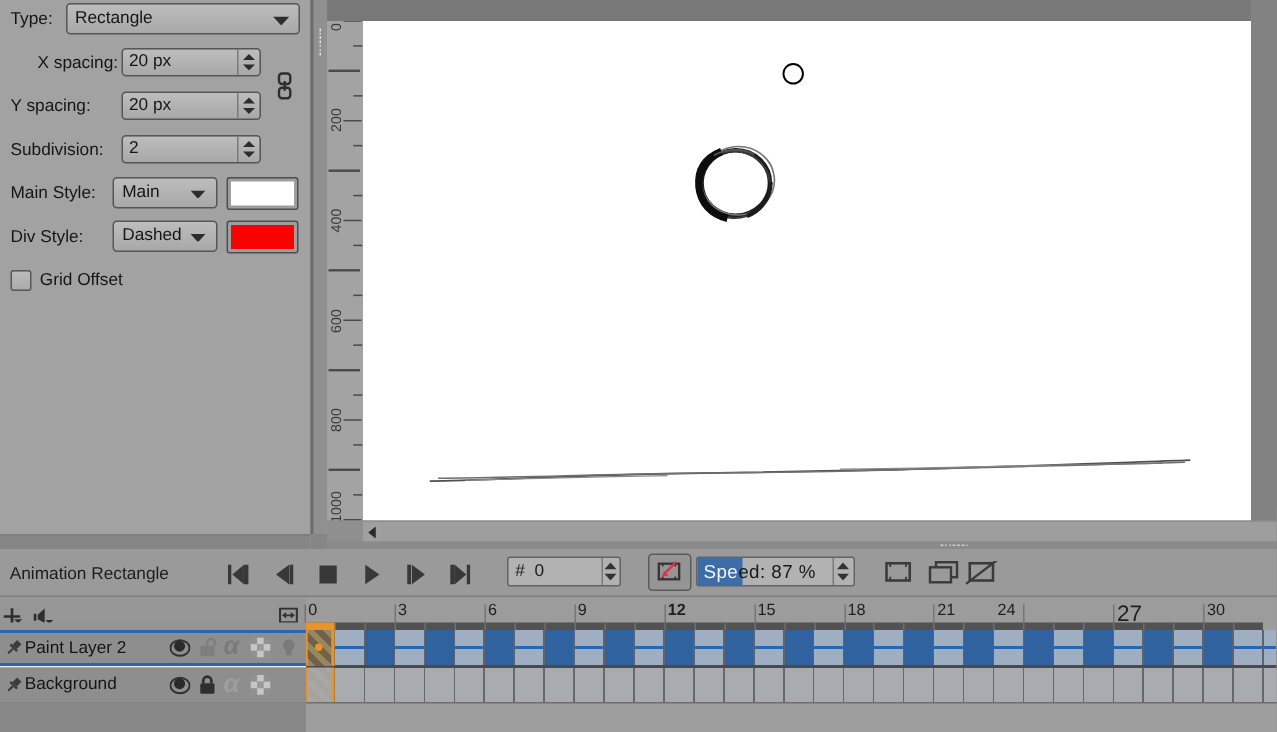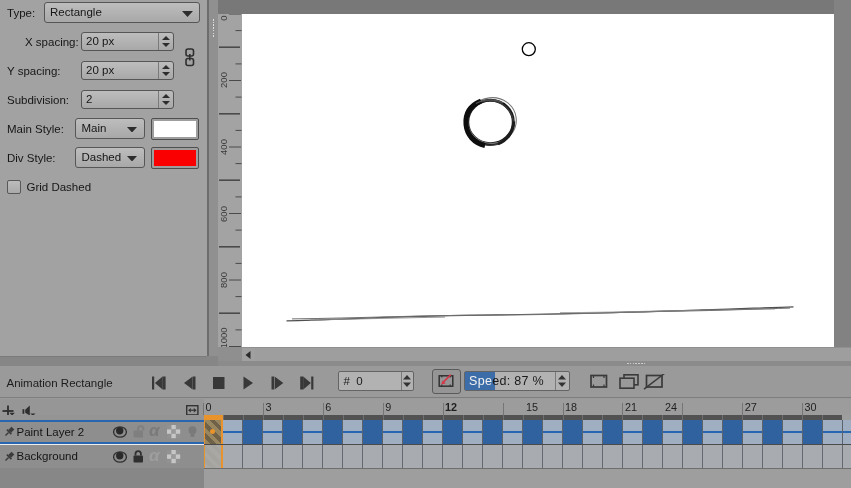--- a/index.html
+++ b/index.html
@@ -61,21 +61,21 @@
 <div class="ab lbl" style="left:7px;top:152px;">Div Style:</div>
 <div class="ab ctl" style="left:74.5px;top:147px;width:70px;height:21px;"></div>
 <div class="ab lbl" style="left:81.5px;top:151px;">Dashed</div>
 <svg class="ab" style="left:126.5px;top:155.5px" width="10" height="5.5">
       <polygon points="0,0 10,0 5.0,5.5" fill="#2d2d2d"></polygon>
     </svg>
 <div class="ab" style="left:150.5px;top:146.5px;width:48px;height:22px;border:1.5px solid #4e4e4e;border-radius:2px;background:#9e9e9e;box-sizing:border-box;">
       <div style="position:absolute;left:2px;top:2px;right:2px;bottom:2px;background:#fb0000;"></div>
     </div>
 <div class="ab" style="left:7px;top:179.5px;width:14px;height:14px;border:1px solid #585858;border-radius:2px;background:linear-gradient(#bcbcbc,#aaaaaa);box-sizing:border-box;"></div>
-<div class="ab lbl" style="left:26.5px;top:181px;">Grid Dashed</div>
+<div class="ab lbl" style="left:26.5px;top:181px;">Grid Offset</div>
 </div>
 <div class="ab" style="left:207px;top:0;width:11px;height:366px;background:#868686;">
     <div class="ab" style="left:0;top:0;width:11px;height:356px;background:#909090;"></div>
     <div class="ab" style="left:0;top:0;width:1.5px;height:356px;background:#6d6d6d;"></div>
 <div class="ab" style="left:5.5px;top:19.0px;width:1.6px;height:1.6px;background:#dcdcdc;"></div>
 <div class="ab" style="left:5.5px;top:21.7px;width:1.6px;height:1.6px;background:#dcdcdc;"></div>
 <div class="ab" style="left:5.5px;top:24.4px;width:1.6px;height:1.6px;background:#dcdcdc;"></div>
 <div class="ab" style="left:5.5px;top:27.1px;width:1.6px;height:1.6px;background:#dcdcdc;"></div>
 <div class="ab" style="left:5.5px;top:29.8px;width:1.6px;height:1.6px;background:#dcdcdc;"></div>
 <div class="ab" style="left:5.5px;top:32.5px;width:1.6px;height:1.6px;background:#dcdcdc;"></div>
@@ -220,29 +220,29 @@
 <div class="ab" style="left:205.5px;top:35px;font-size:10.8px;color:#1f1f1f;">0</div>
 <div class="ab" style="left:262.9px;top:36.5px;width:1px;height:12px;background:#757575;"></div>
 <div class="ab" style="left:265.4px;top:35px;font-size:10.8px;color:#1f1f1f;">3</div>
 <div class="ab" style="left:322.8px;top:36.5px;width:1px;height:12px;background:#757575;"></div>
 <div class="ab" style="left:325.3px;top:35px;font-size:10.8px;color:#1f1f1f;">6</div>
 <div class="ab" style="left:382.7px;top:36.5px;width:1px;height:12px;background:#757575;"></div>
 <div class="ab" style="left:385.2px;top:35px;font-size:10.8px;color:#1f1f1f;">9</div>
 <div class="ab" style="left:442.6px;top:36.5px;width:1px;height:12px;background:#757575;"></div>
 <div class="ab" style="left:445.1px;top:35px;font-size:10.8px;color:#1f1f1f;font-weight:bold;">12</div>
 <div class="ab" style="left:502.5px;top:36.5px;width:1px;height:12px;background:#757575;"></div>
-<div class="ab" style="left:505.0px;top:35px;font-size:10.8px;color:#1f1f1f;padding-left:21px;">15</div>
+<div class="ab" style="left:505.0px;top:35px;font-size:10.8px;color:#1f1f1f;">15</div>
 <div class="ab" style="left:562.5px;top:36.5px;width:1px;height:12px;background:#757575;"></div>
 <div class="ab" style="left:565.0px;top:35px;font-size:10.8px;color:#1f1f1f;">18</div>
 <div class="ab" style="left:622.4px;top:36.5px;width:1px;height:12px;background:#757575;"></div>
 <div class="ab" style="left:624.9px;top:35px;font-size:10.8px;color:#1f1f1f;">21</div>
 <div class="ab" style="left:682.3px;top:36.5px;width:1px;height:12px;background:#757575;"></div>
 <div class="ab" style="left:665px;top:35px;font-size:10.8px;color:#1f1f1f;">24</div>
 <div class="ab" style="left:742.2px;top:36.5px;width:1px;height:12px;background:#757575;"></div>
-<div class="ab" style="left:744.7px;top:35px;font-size:11px;color:#1f1f1f;">27</div>
+<div class="ab" style="left:744.7px;top:35px;font-size:15px;color:#1f1f1f;">27</div>
 <div class="ab" style="left:802.1px;top:36.5px;width:1px;height:12px;background:#757575;"></div>
 <div class="ab" style="left:804.6px;top:35px;font-size:10.8px;color:#1f1f1f;">30</div>
 <div class="ab" style="left:203.0px;top:48.5px;width:639.0px;height:5.5px;background:#525252;"></div>
 <div class="ab" style="left:223.0px;top:48.5px;width:1px;height:5.5px;background:#6e6e6e;"></div>
 <div class="ab" style="left:242.9px;top:48.5px;width:1px;height:5.5px;background:#6e6e6e;"></div>
 <div class="ab" style="left:262.9px;top:48.5px;width:1px;height:5.5px;background:#6e6e6e;"></div>
 <div class="ab" style="left:282.9px;top:48.5px;width:1px;height:5.5px;background:#6e6e6e;"></div>
 <div class="ab" style="left:302.9px;top:48.5px;width:1px;height:5.5px;background:#6e6e6e;"></div>
 <div class="ab" style="left:322.8px;top:48.5px;width:1px;height:5.5px;background:#6e6e6e;"></div>
 <div class="ab" style="left:342.8px;top:48.5px;width:1px;height:5.5px;background:#6e6e6e;"></div>

